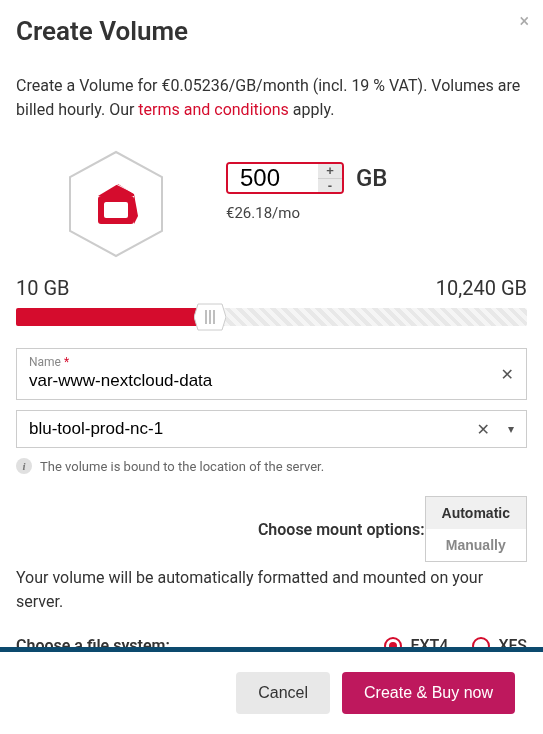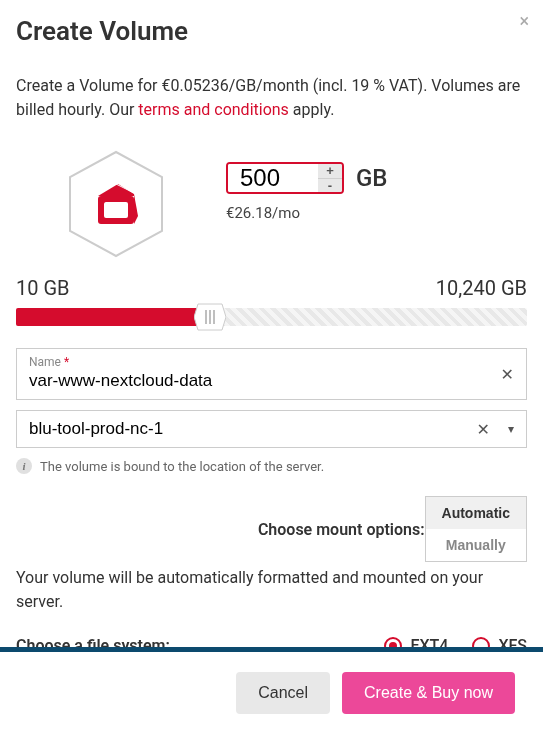--- a/index.html
+++ b/index.html
@@ -285,21 +285,21 @@
   font-weight: 500;
   border: none;
   border-radius: 4px;
   cursor: pointer;
 }
 .btn-cancel {
   background: #e8e8e8;
   color: #333;
 }
 .btn-primary {
-  background: #ec4899;
+  background: #be185d;
   color: #fff;
 }
 </style>
 </head>
 <body>
 
 <div class="close-x">×</div>
 
 <div class="modal">
 

